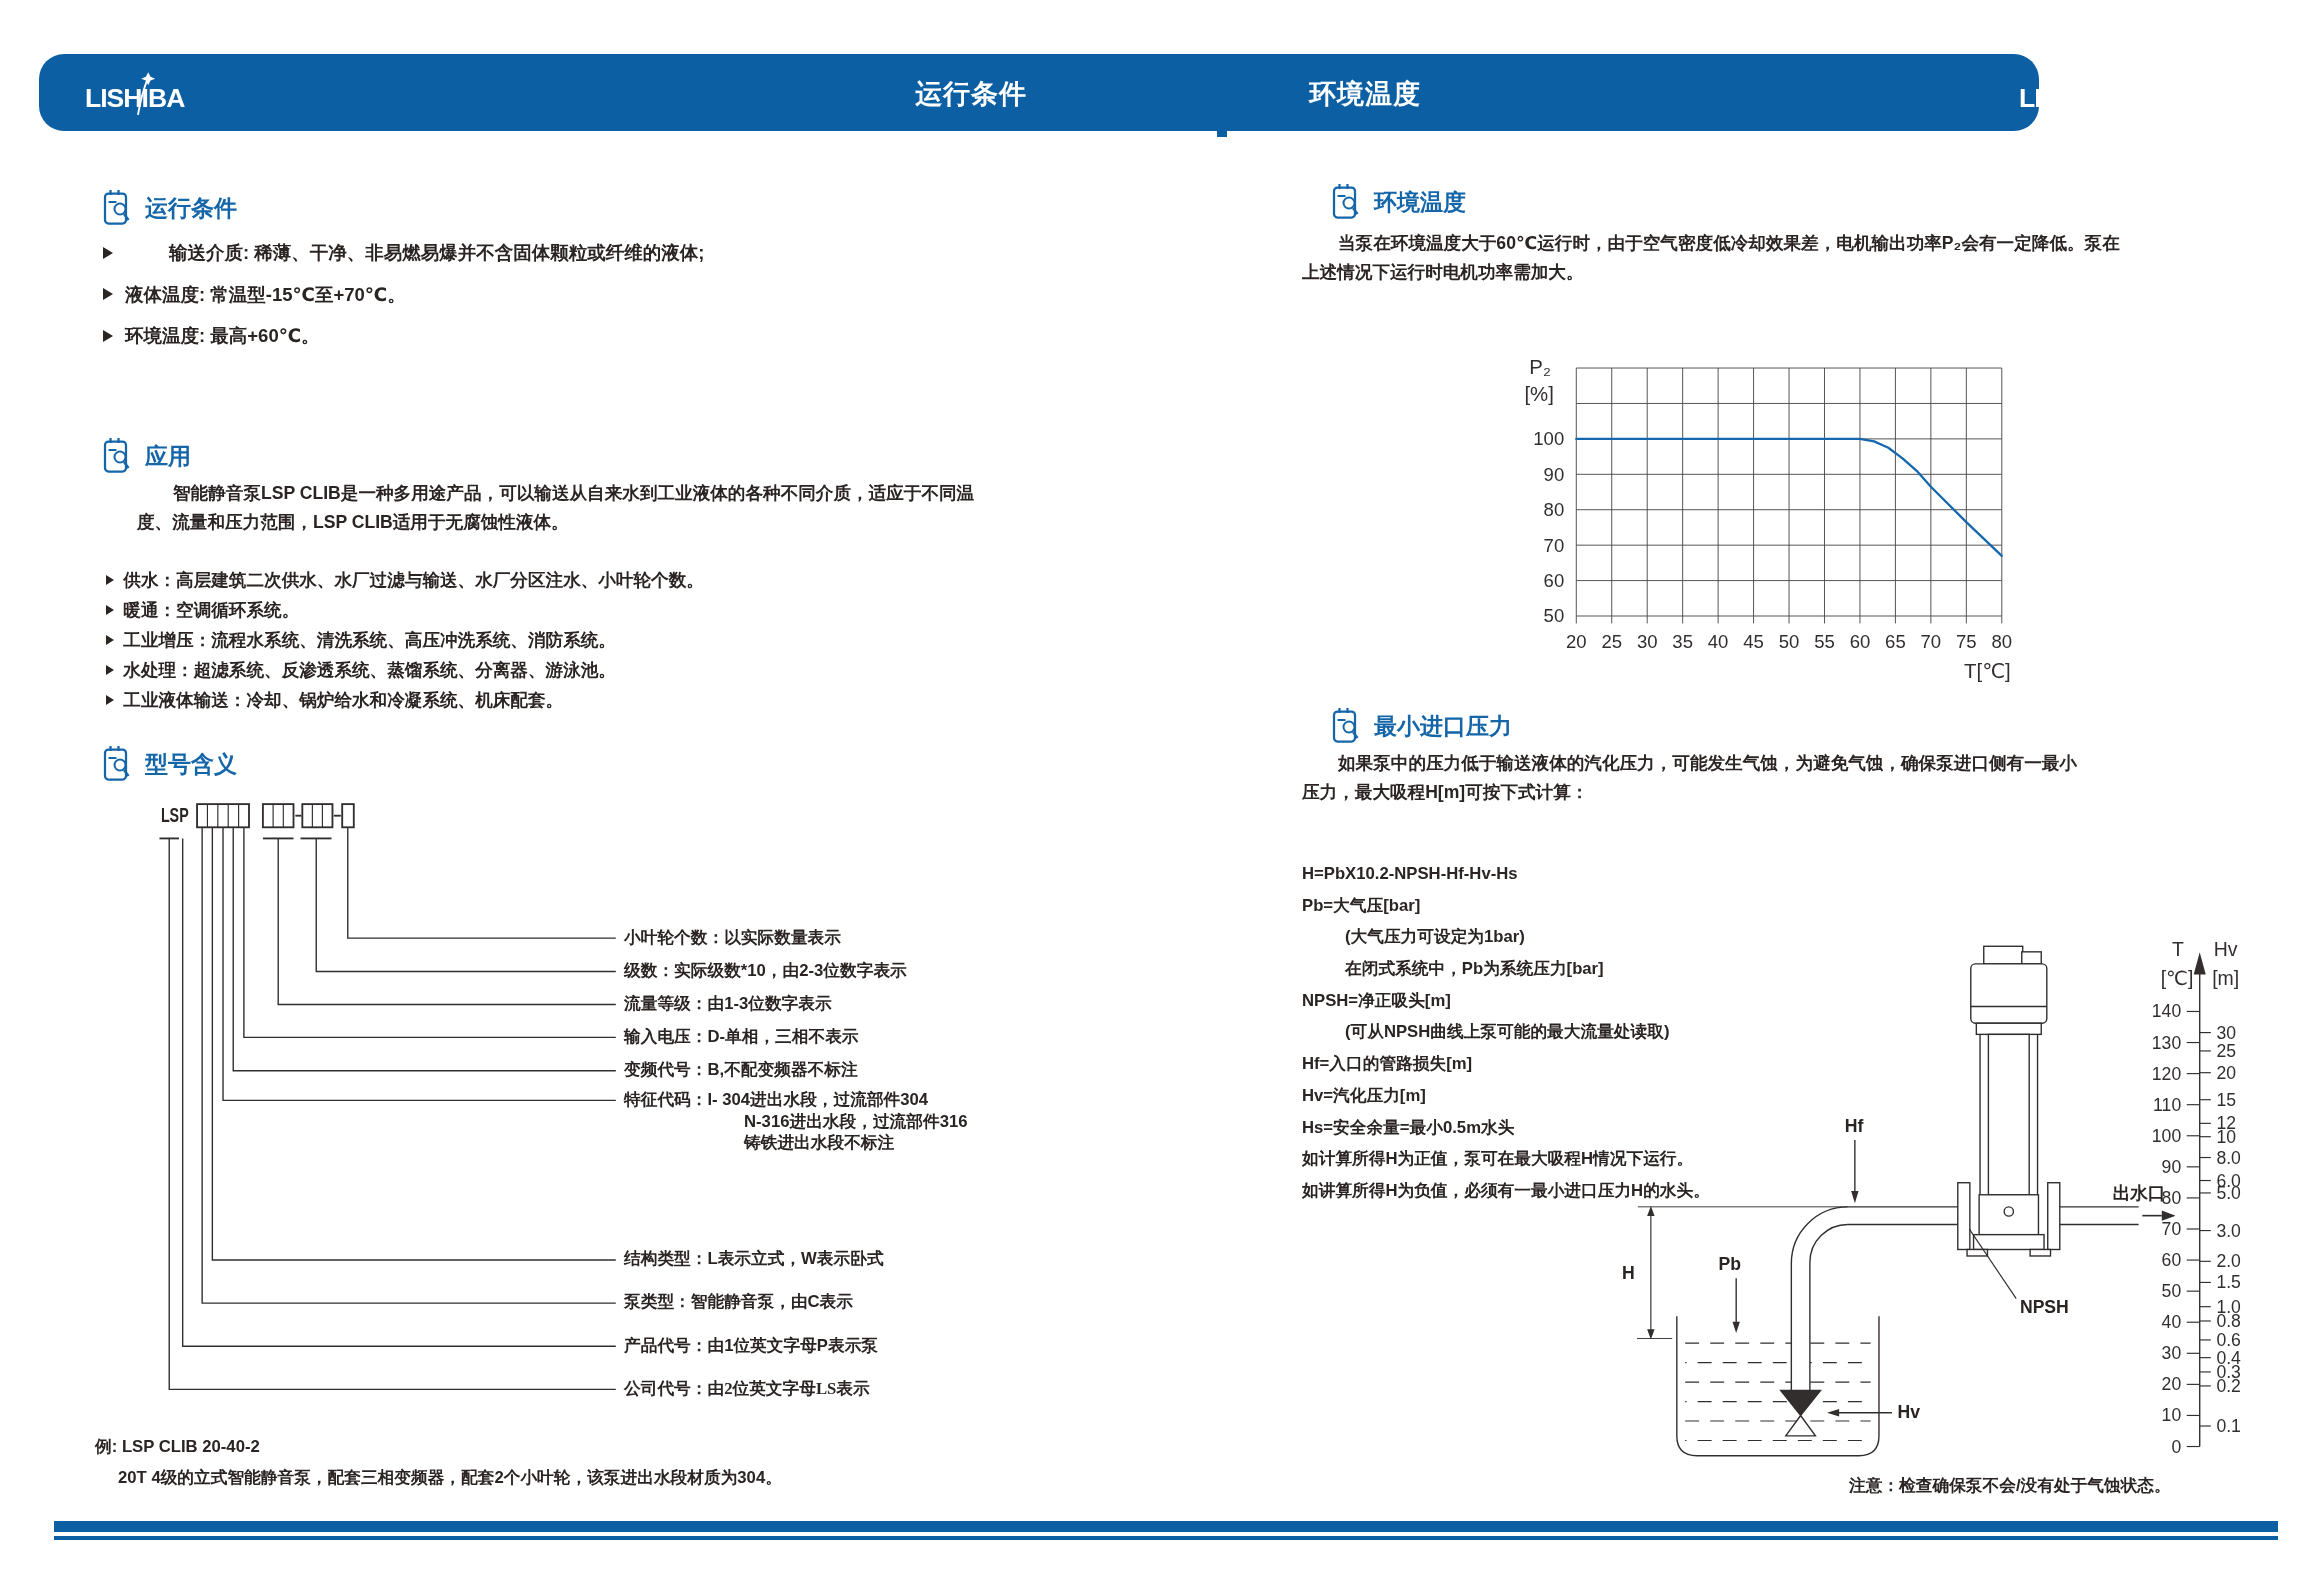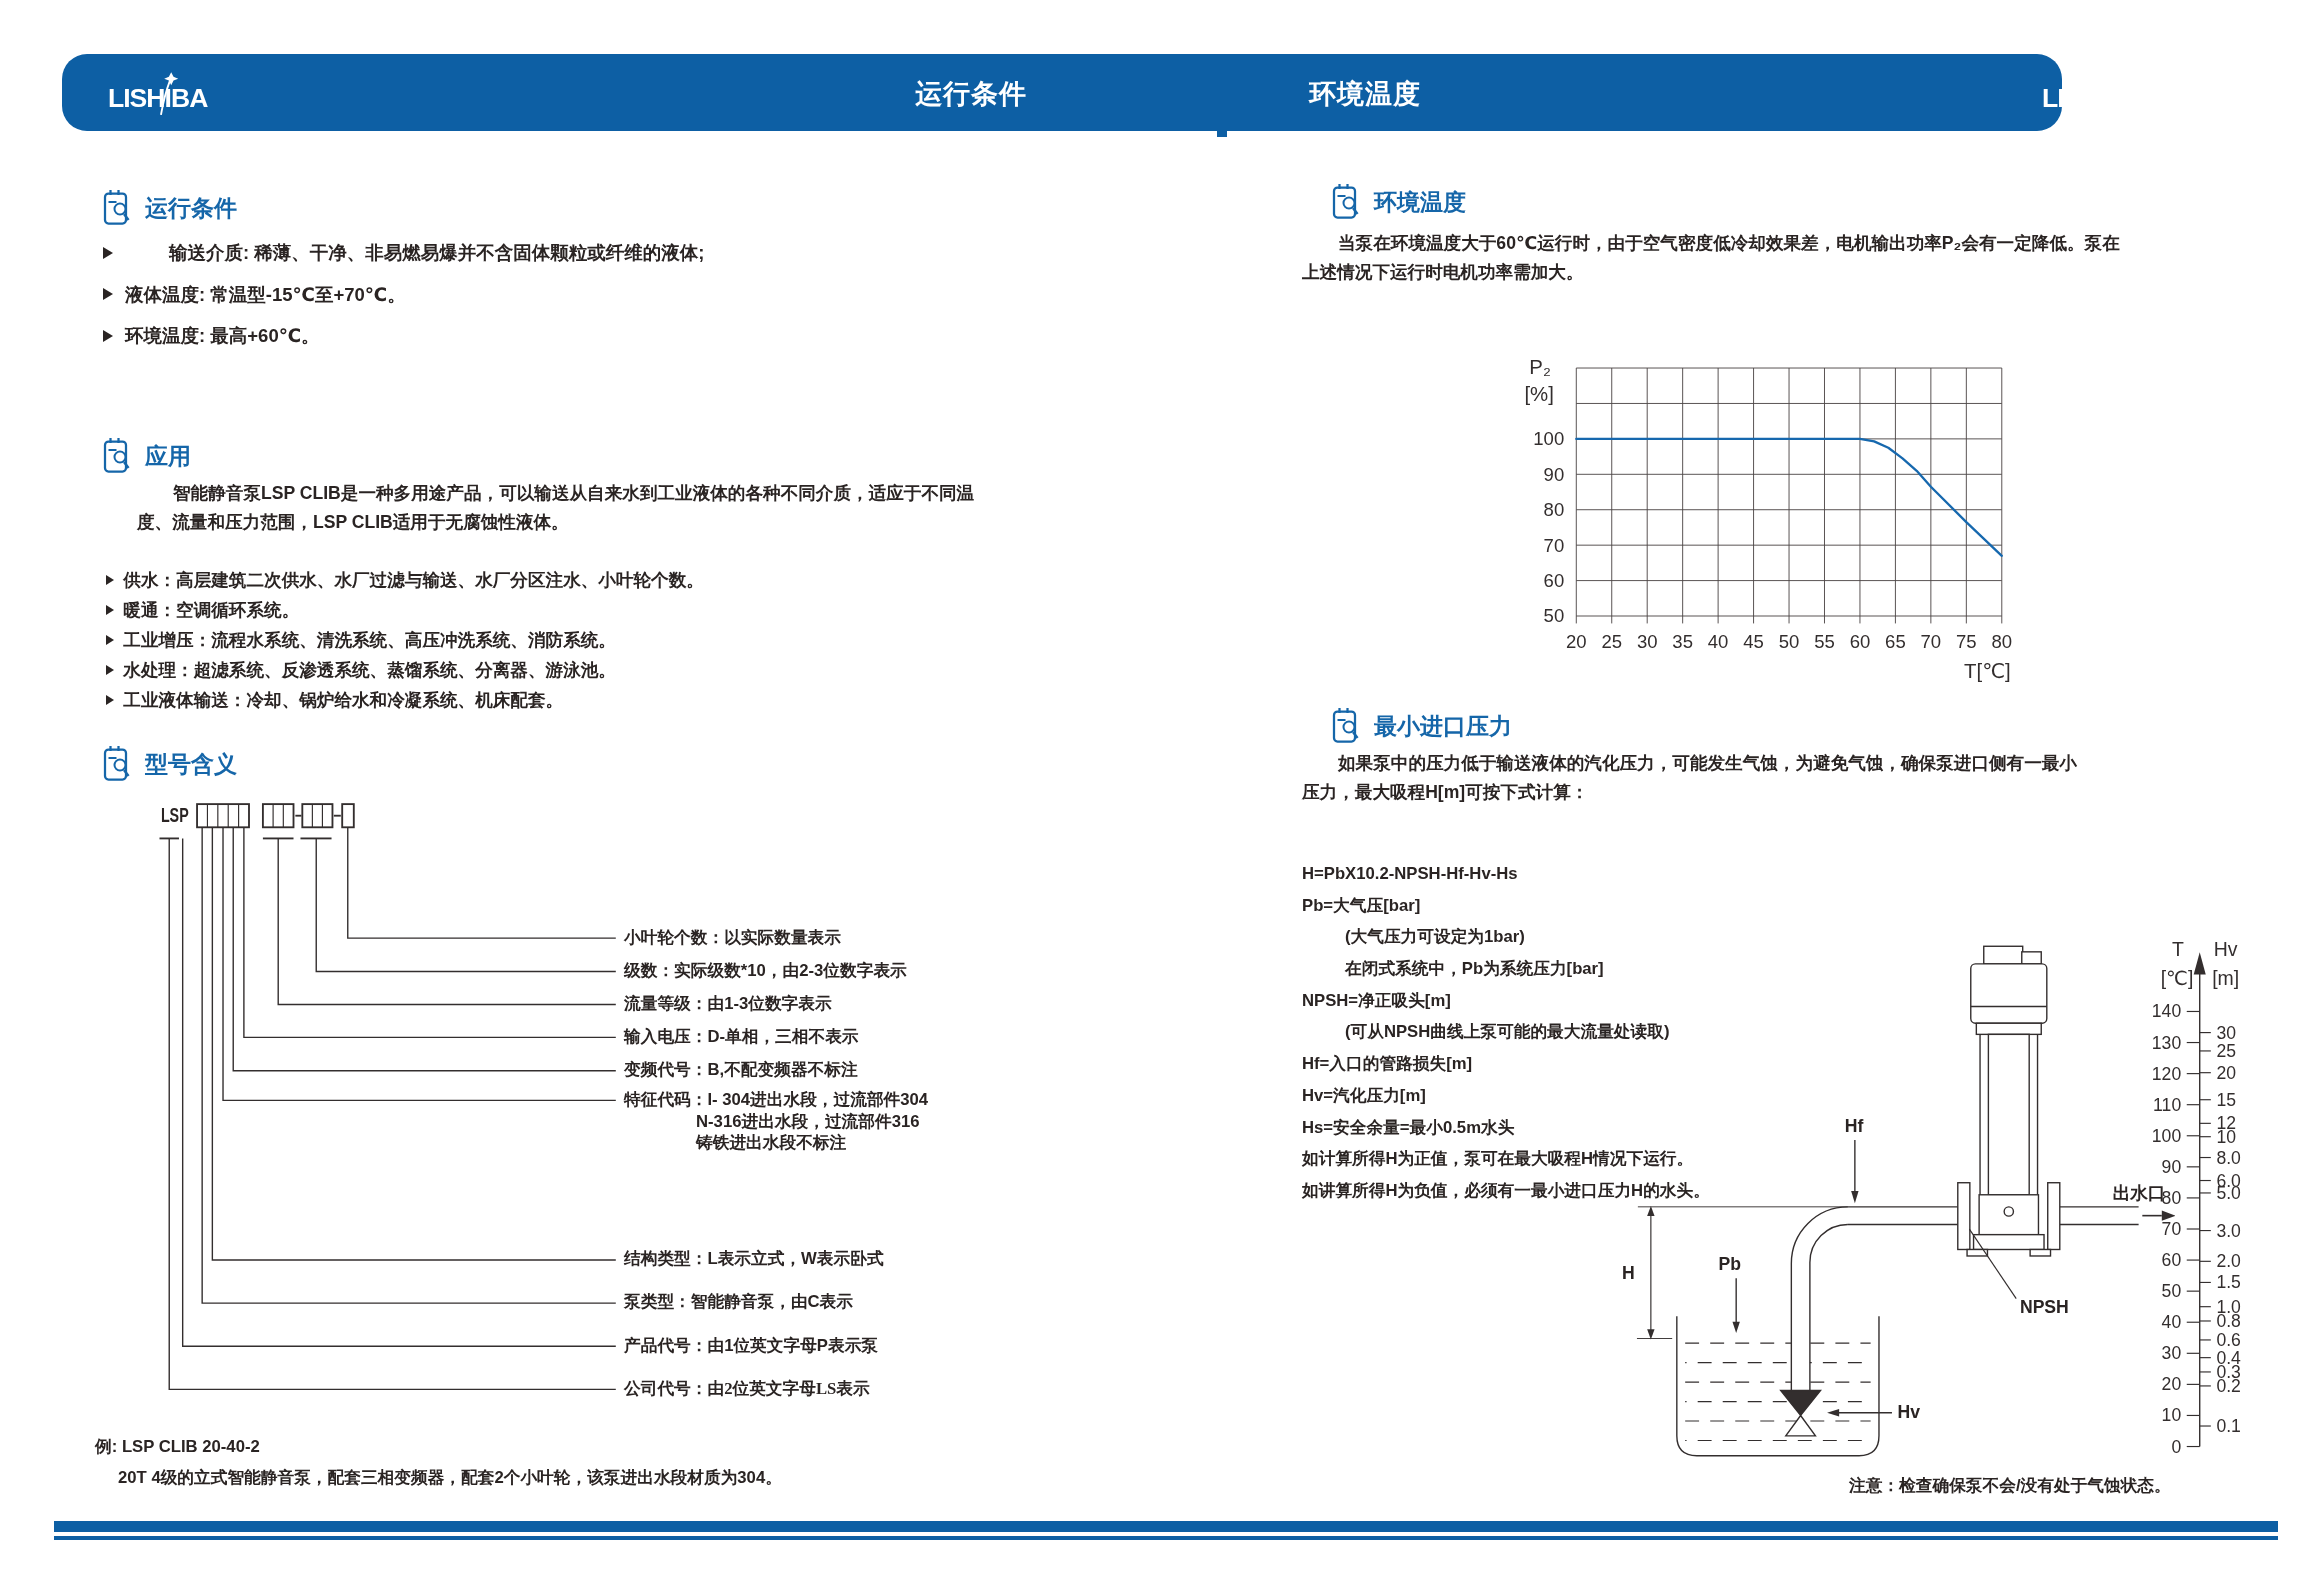--- a/index.html
+++ b/index.html
@@ -1,35 +1,35 @@
 <!DOCTYPE html>
 <html style="font-size:7.4px"><head>
 <meta charset="utf-8">
 <style>
   html,body{margin:0;padding:0;background:#fff;}
   .page{position:relative;width:2333px;height:1594px;background:#ffffff;overflow:hidden;
         font-family:"Liberation Sans","DejaVu Sans",sans-serif;color:#2a2423;}
-  .hdr{position:absolute;left:62px;top:54px;width:2000px;height:77px;background:#0d5fa4;border-radius:25px;}
+  .hdr{position:absolute;left:39px;top:54px;width:2000px;height:77px;background:#0d5fa4;border-radius:25px;}
   .hdr-title{position:absolute;top:94px;transform:translate(-50%,-50%);color:#fff;
              font-size:27px;font-weight:700;letter-spacing:0.9px;white-space:nowrap;}
   .notch{position:absolute;left:1217px;top:130px;width:10.2px;height:6.5px;background:#0d5fa4;}
   .sec-head{position:absolute;display:flex;align-items:center;gap:13px;}
   .sec-title{font-size:23px;font-weight:700;color:#1566a9;white-space:nowrap;}
   .b-row{display:flex;align-items:center;margin:0;}
   .tri{width:0;height:0;border-style:solid;border-width:6.5px 0 6.5px 10.7px;
        border-color:transparent transparent transparent #2a2423;margin-right:12px;flex:0 0 auto;}
   .tri.sm{border-width:5.1px 0 5.1px 8.8px;margin-right:9.3px;}
   .b-text{font-size:18.5px;font-weight:700;white-space:nowrap;}
   .b-text.sm{font-size:17.6px;}
   .para{position:absolute;font-size:17.6px;font-weight:700;line-height:29px;white-space:nowrap;}
   .para .ind{padding-left:36px;}
   .fline{font-size:16.7px;font-weight:700;line-height:22px;margin-bottom:9.7px;white-space:nowrap;}
   .fline.ind{margin-left:43px;}
   .mlabel{position:absolute;left:624px;font-size:16.7px;font-weight:700;line-height:22px;white-space:nowrap;}
-  .mlabel .extra{margin-left:72px;line-height:21.3px;}
+  .mlabel .extra{margin-left:120px;line-height:21.3px;}
   .example{position:absolute;font-size:16.7px;font-weight:700;white-space:nowrap;}
   .note{position:absolute;font-size:16.7px;font-weight:700;white-space:nowrap;}
   .foot-thick{position:absolute;left:54px;top:1521px;width:2224px;height:11px;background:#0d5fa4;}
   .foot-thin{position:absolute;left:54px;top:1536px;width:2224px;height:3.7px;background:#0d5fa4;}
   svg text{font-family:"Liberation Sans","DejaVu Sans",sans-serif;}
 </style>
 </head>
 <body>
 
 <div class="page">

